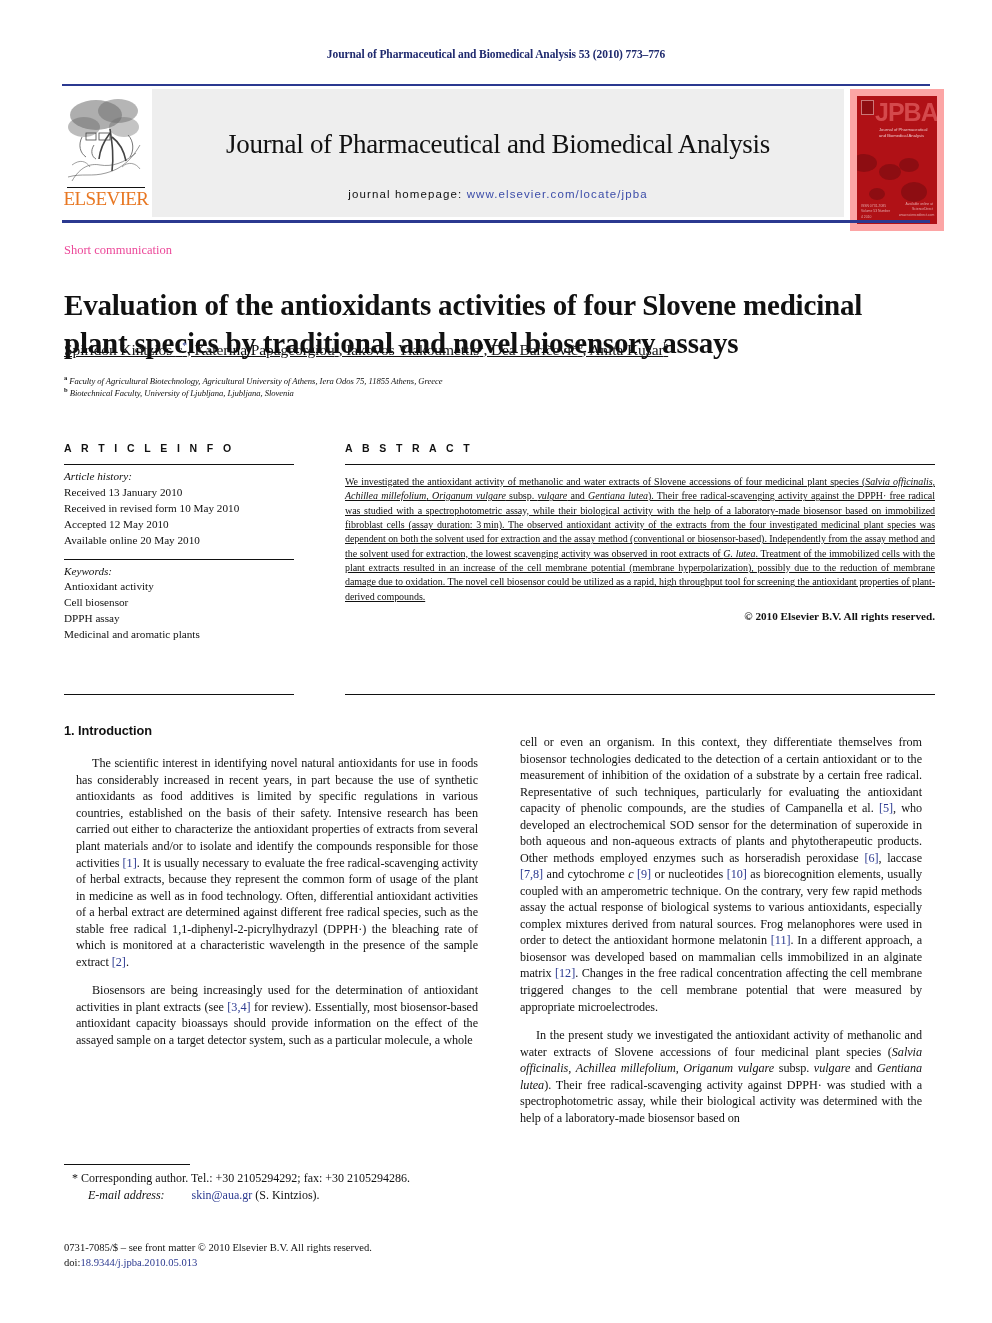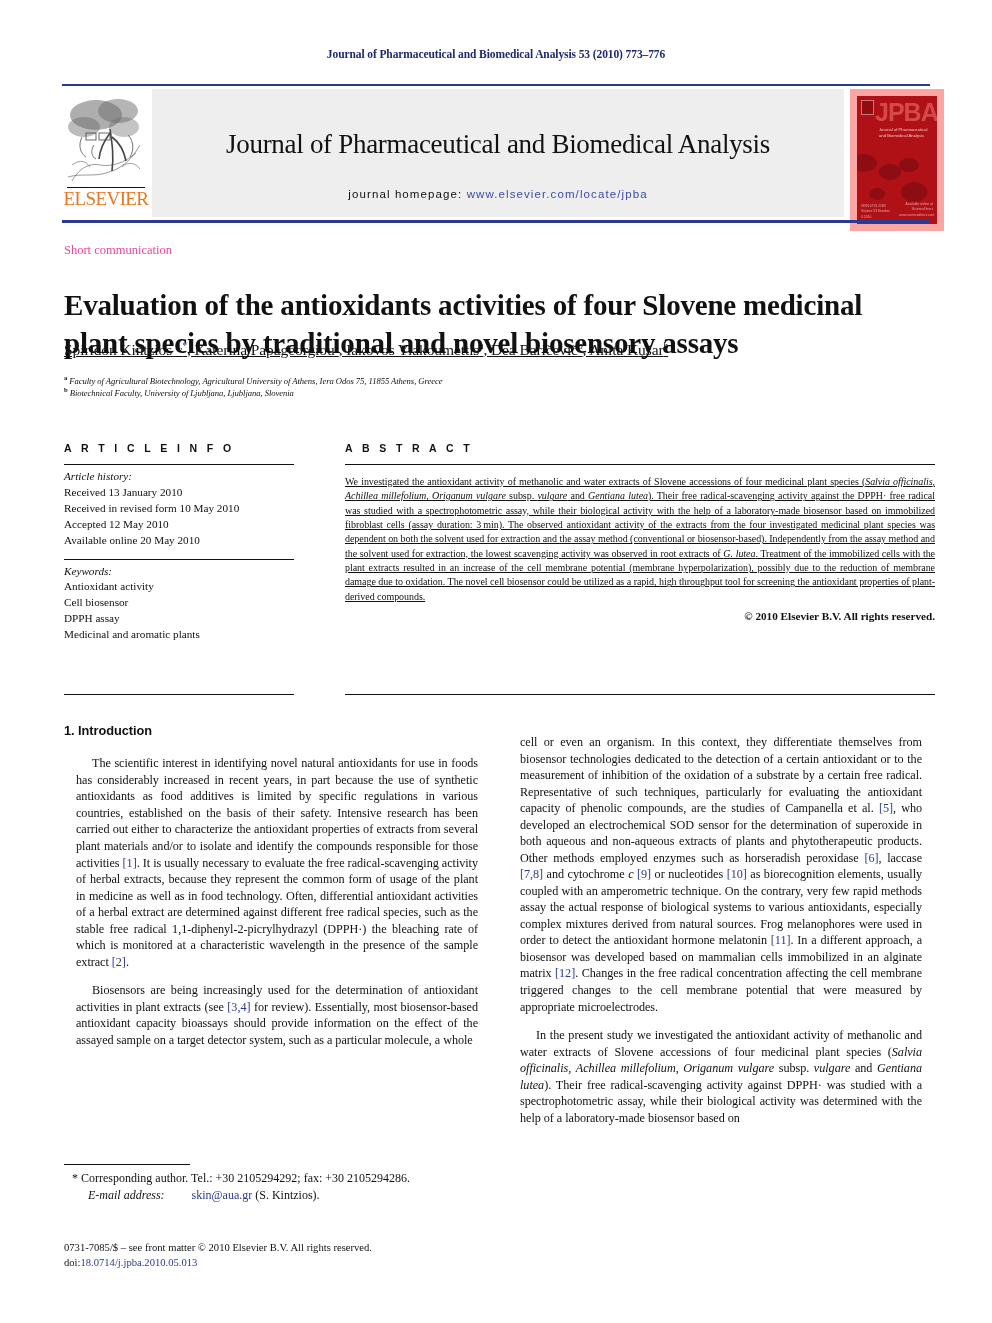--- a/index.html
+++ b/index.html
@@ -483,16 +483,16 @@
     <span class="ind">* Corresponding author. Tel.: +30 2105294292; fax: +30 2105294286.</span>
     <span class="ind2">
       <i>E-mail address:</i>
       <span class="mail">skin@aua.gr</span>
       <span>(S. Kintzios).</span>
     </span>
   </div>
 
   <div class="imprint">
     <div>0731-7085/$ – see front matter © 2010 Elsevier B.V. All rights reserved.</div>
-    <div><span>doi:</span><span class="doi-link">18.0714/j.jpba.2010.05.013</span></div>
+    <div><span>doi:</span><span class="doi-link">18.9344/j.jpba.2010.05.013</span></div>
   </div>
 
 </div>
 
 </body></html>

